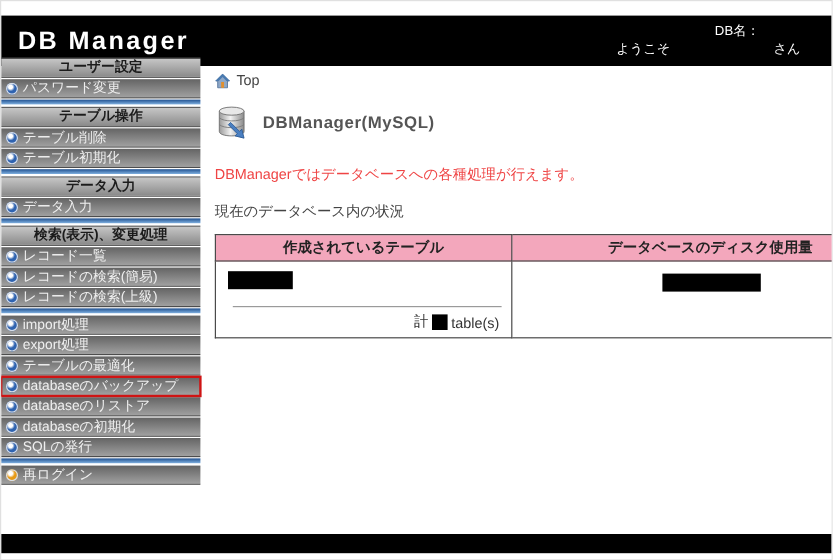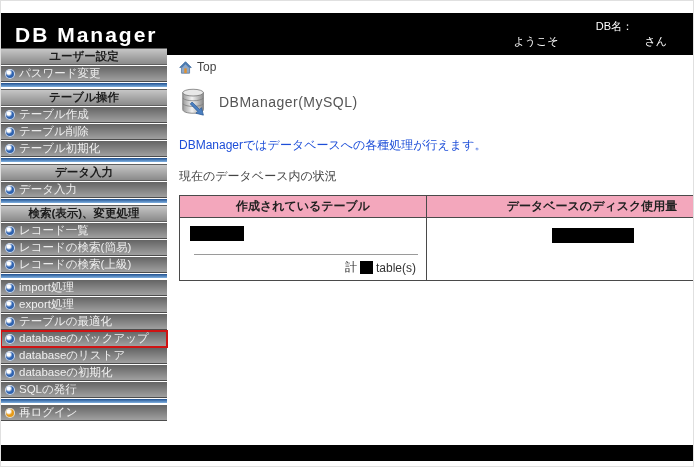--- a/index.html
+++ b/index.html
@@ -23,23 +23,23 @@
     background:linear-gradient(to bottom,#646464,#a0a0a0); border-bottom:1px solid #4d4d4d; margin-bottom:1px; cursor:pointer; }
   .side-item.highlight { outline:2px solid #cf1414; outline-offset:-1px; position:relative; z-index:2; }
   .bullet { width:10px; height:10px; border-radius:50%; background:radial-gradient(circle at 38% 35%, #ffffff 0 18%, #2f63b0 40% 100%); box-shadow:0 0 0 1px #d8dee8 inset; flex:0 0 auto; }
   .bullet.orange { background:radial-gradient(circle at 38% 35%, #ffffff 0 18%, #e79a16 40% 100%); }
   .divider { height:4px; margin:1px 0 2px 0; background:linear-gradient(to bottom,#20508f,#7fb0e0); }
 
   
   .main { position:absolute; left:166px; top:47px; right:0; padding:12px 0 0 12px; color:#444; }
   .breadcrumb { display:flex; align-items:center; gap:5px; font-size:12px; }
   .breadcrumb a { color:#444; text-decoration:none; }
-  .page-heading { display:flex; align-items:center; gap:10px; margin-top:13px; }
+  .page-heading { display:flex; align-items:center; gap:10px; margin-top:13px;font-weight:bold; }
   .page-heading-label { font-size:14px; color:#555; letter-spacing:0.5px; }
-  .descr { margin-top:20px; font-size:12px; color:#1d4ed8; }
+  .descr { margin-top:20px; font-size:12px; color:#ef4444; }
   .status-label { margin-top:14px; font-size:12px; color:#444; }
 
   table.status { margin-top:10px; border-collapse:collapse; width:579px; table-layout:fixed; }
   table.status th { background:#f3a7bc; border:1px solid #4a4a4a; font-size:12px; font-weight:bold; color:#222; height:22px; }
   table.status th.c1 { width:247px; }
   table.status td { background:#fff; border:1px solid #4a4a4a; vertical-align:top; height:57px; padding:6px 4px 4px 6px; }
   .redact { background:#000; display:inline-block; }
   .redact-table-name { width:54px; height:15px; margin:2px 0 0 4px; }
   .cell-rule { border-top:1px solid #9a9a9a; margin:9px 4px 4px 8px; }
   .total-line { display:flex; justify-content:flex-end; align-items:center; gap:3px; font-size:12px; color:#333; padding-right:6px; }
@@ -71,24 +71,20 @@
 
     <div class="sec-header">ユーザー設定</div>
     <div class="side-item">
       <span class="bullet"></span>
       <span>パスワード変更</span>
     </div>
 
     <div class="divider"></div>
 
     <div class="sec-header">テーブル操作</div>
-    <div class="side-item">
-      <span class="bullet"></span>
-      <span>テーブル作成</span>
-    </div>
     <div class="side-item">
       <span class="bullet"></span>
       <span>テーブル削除</span>
     </div>
     <div class="side-item">
       <span class="bullet"></span>
       <span>テーブル初期化</span>
     </div>
 
     <div class="divider"></div>

